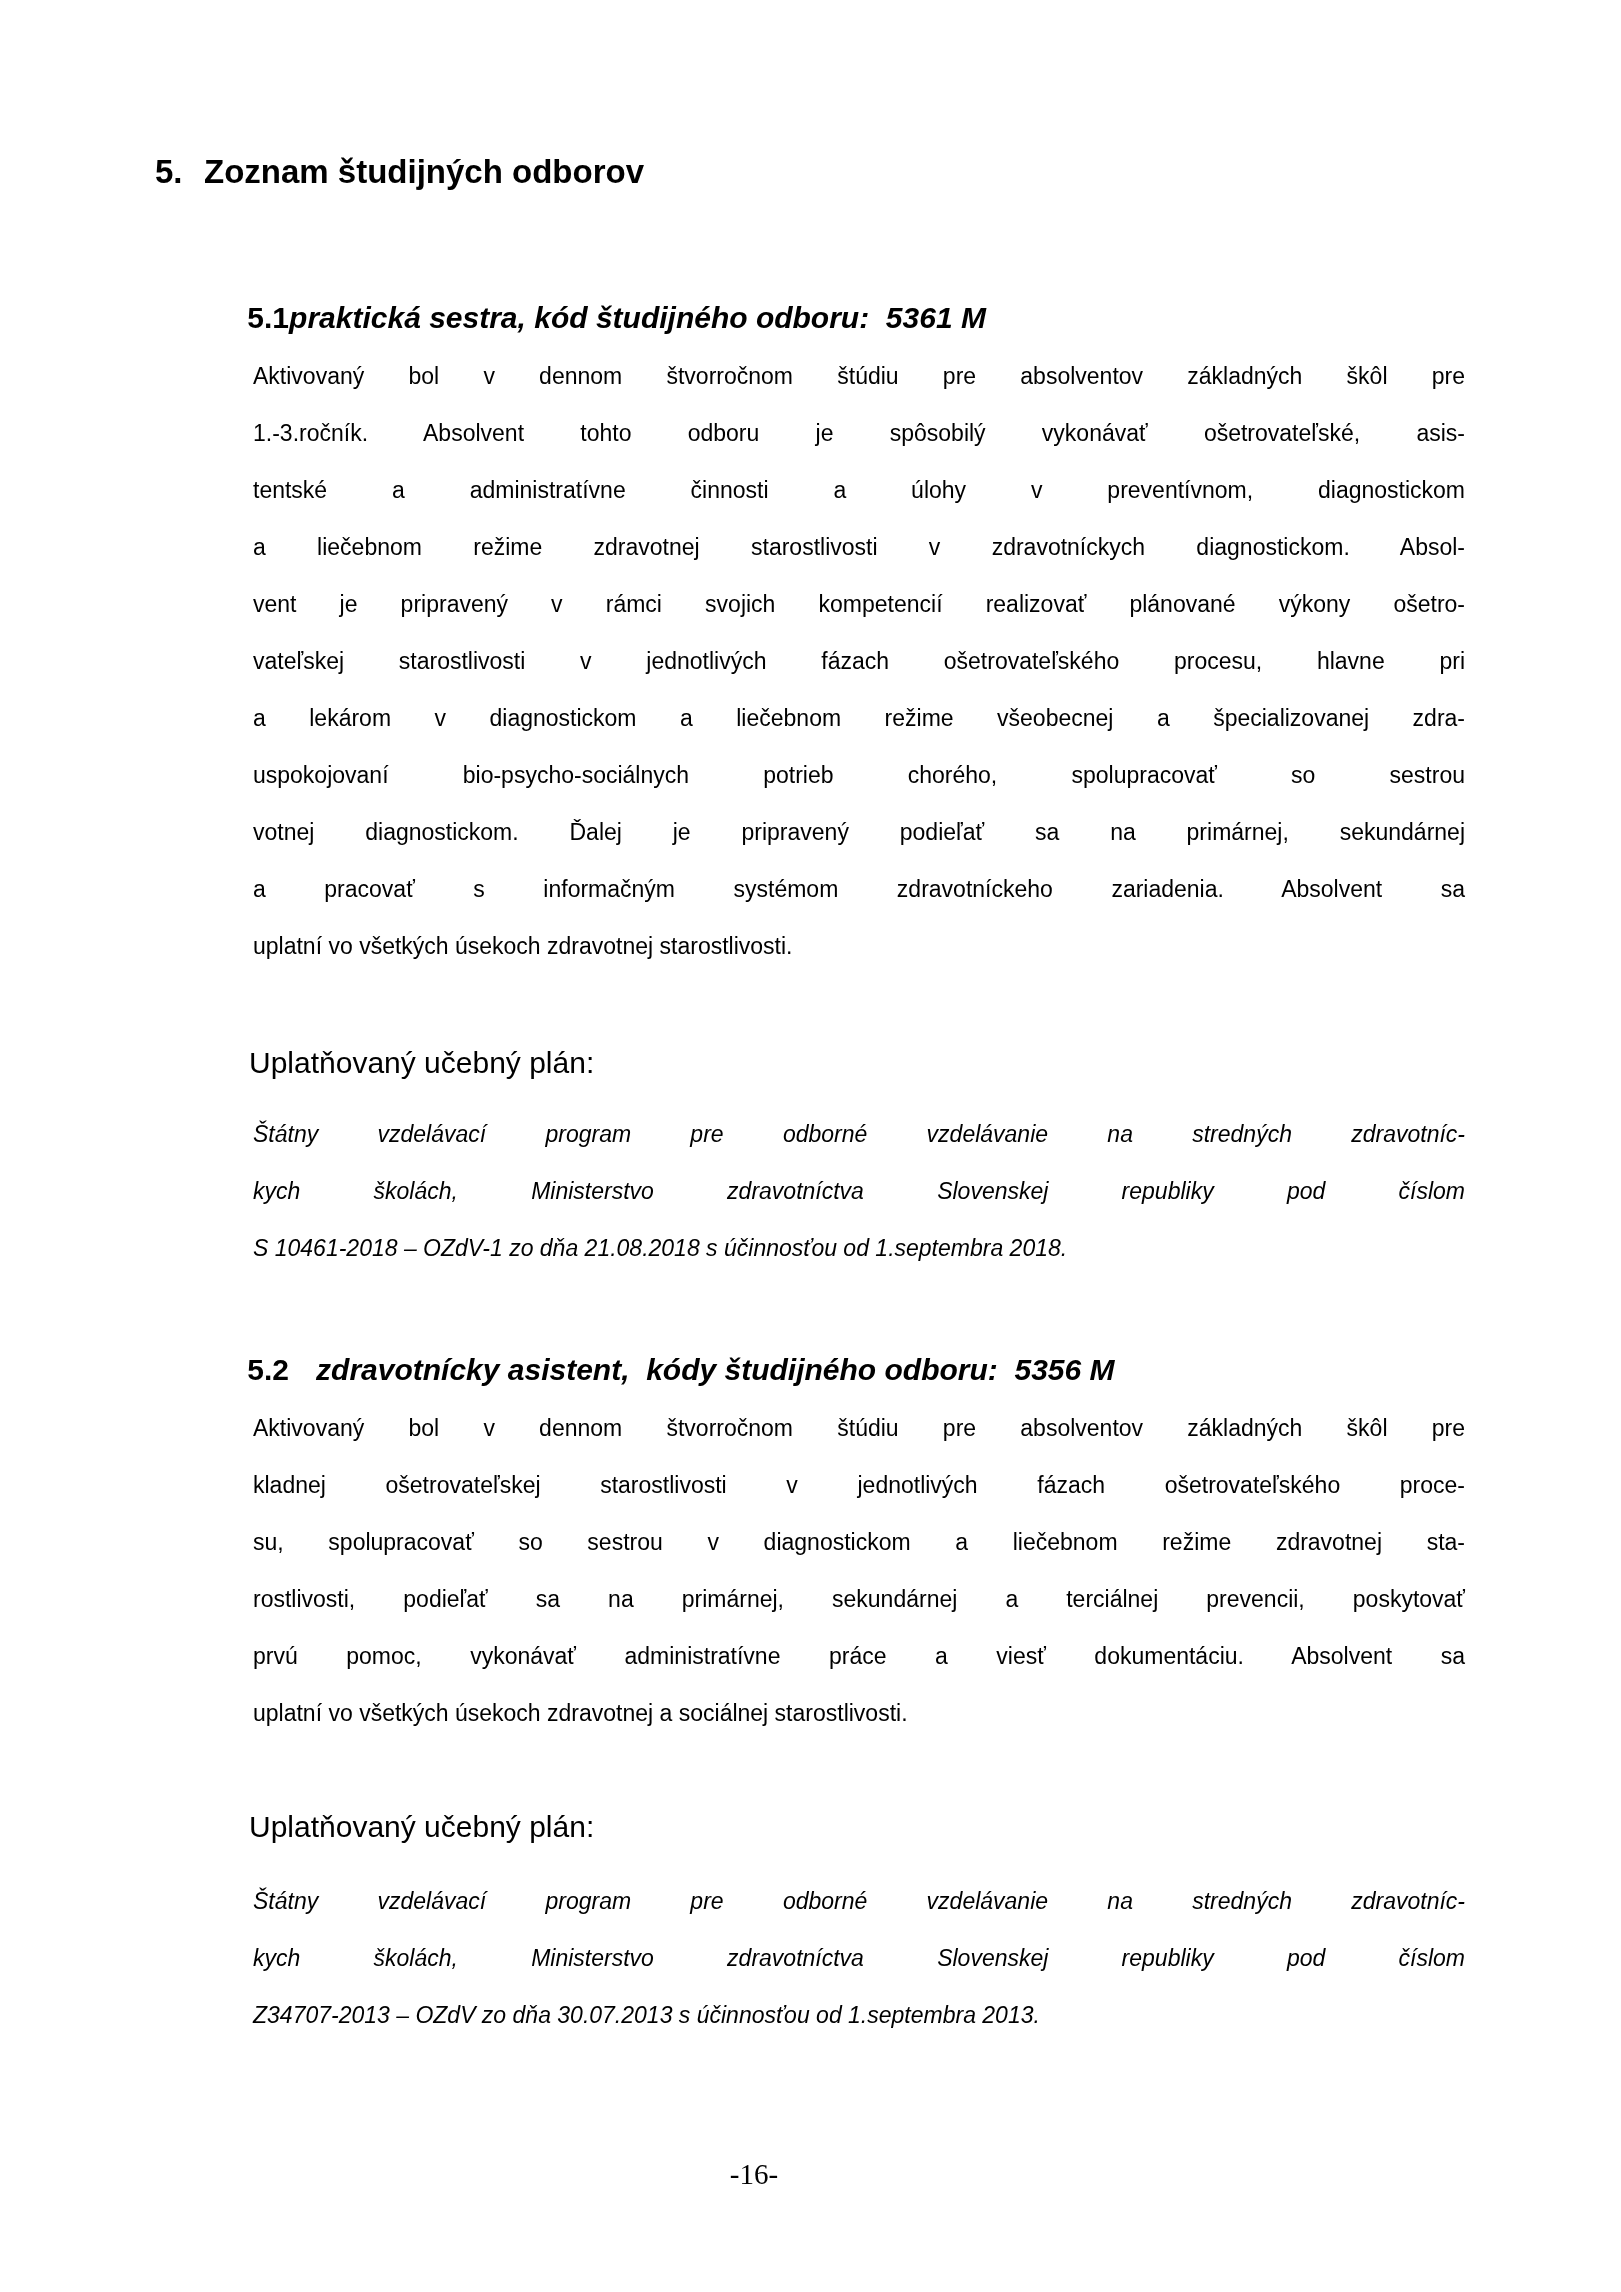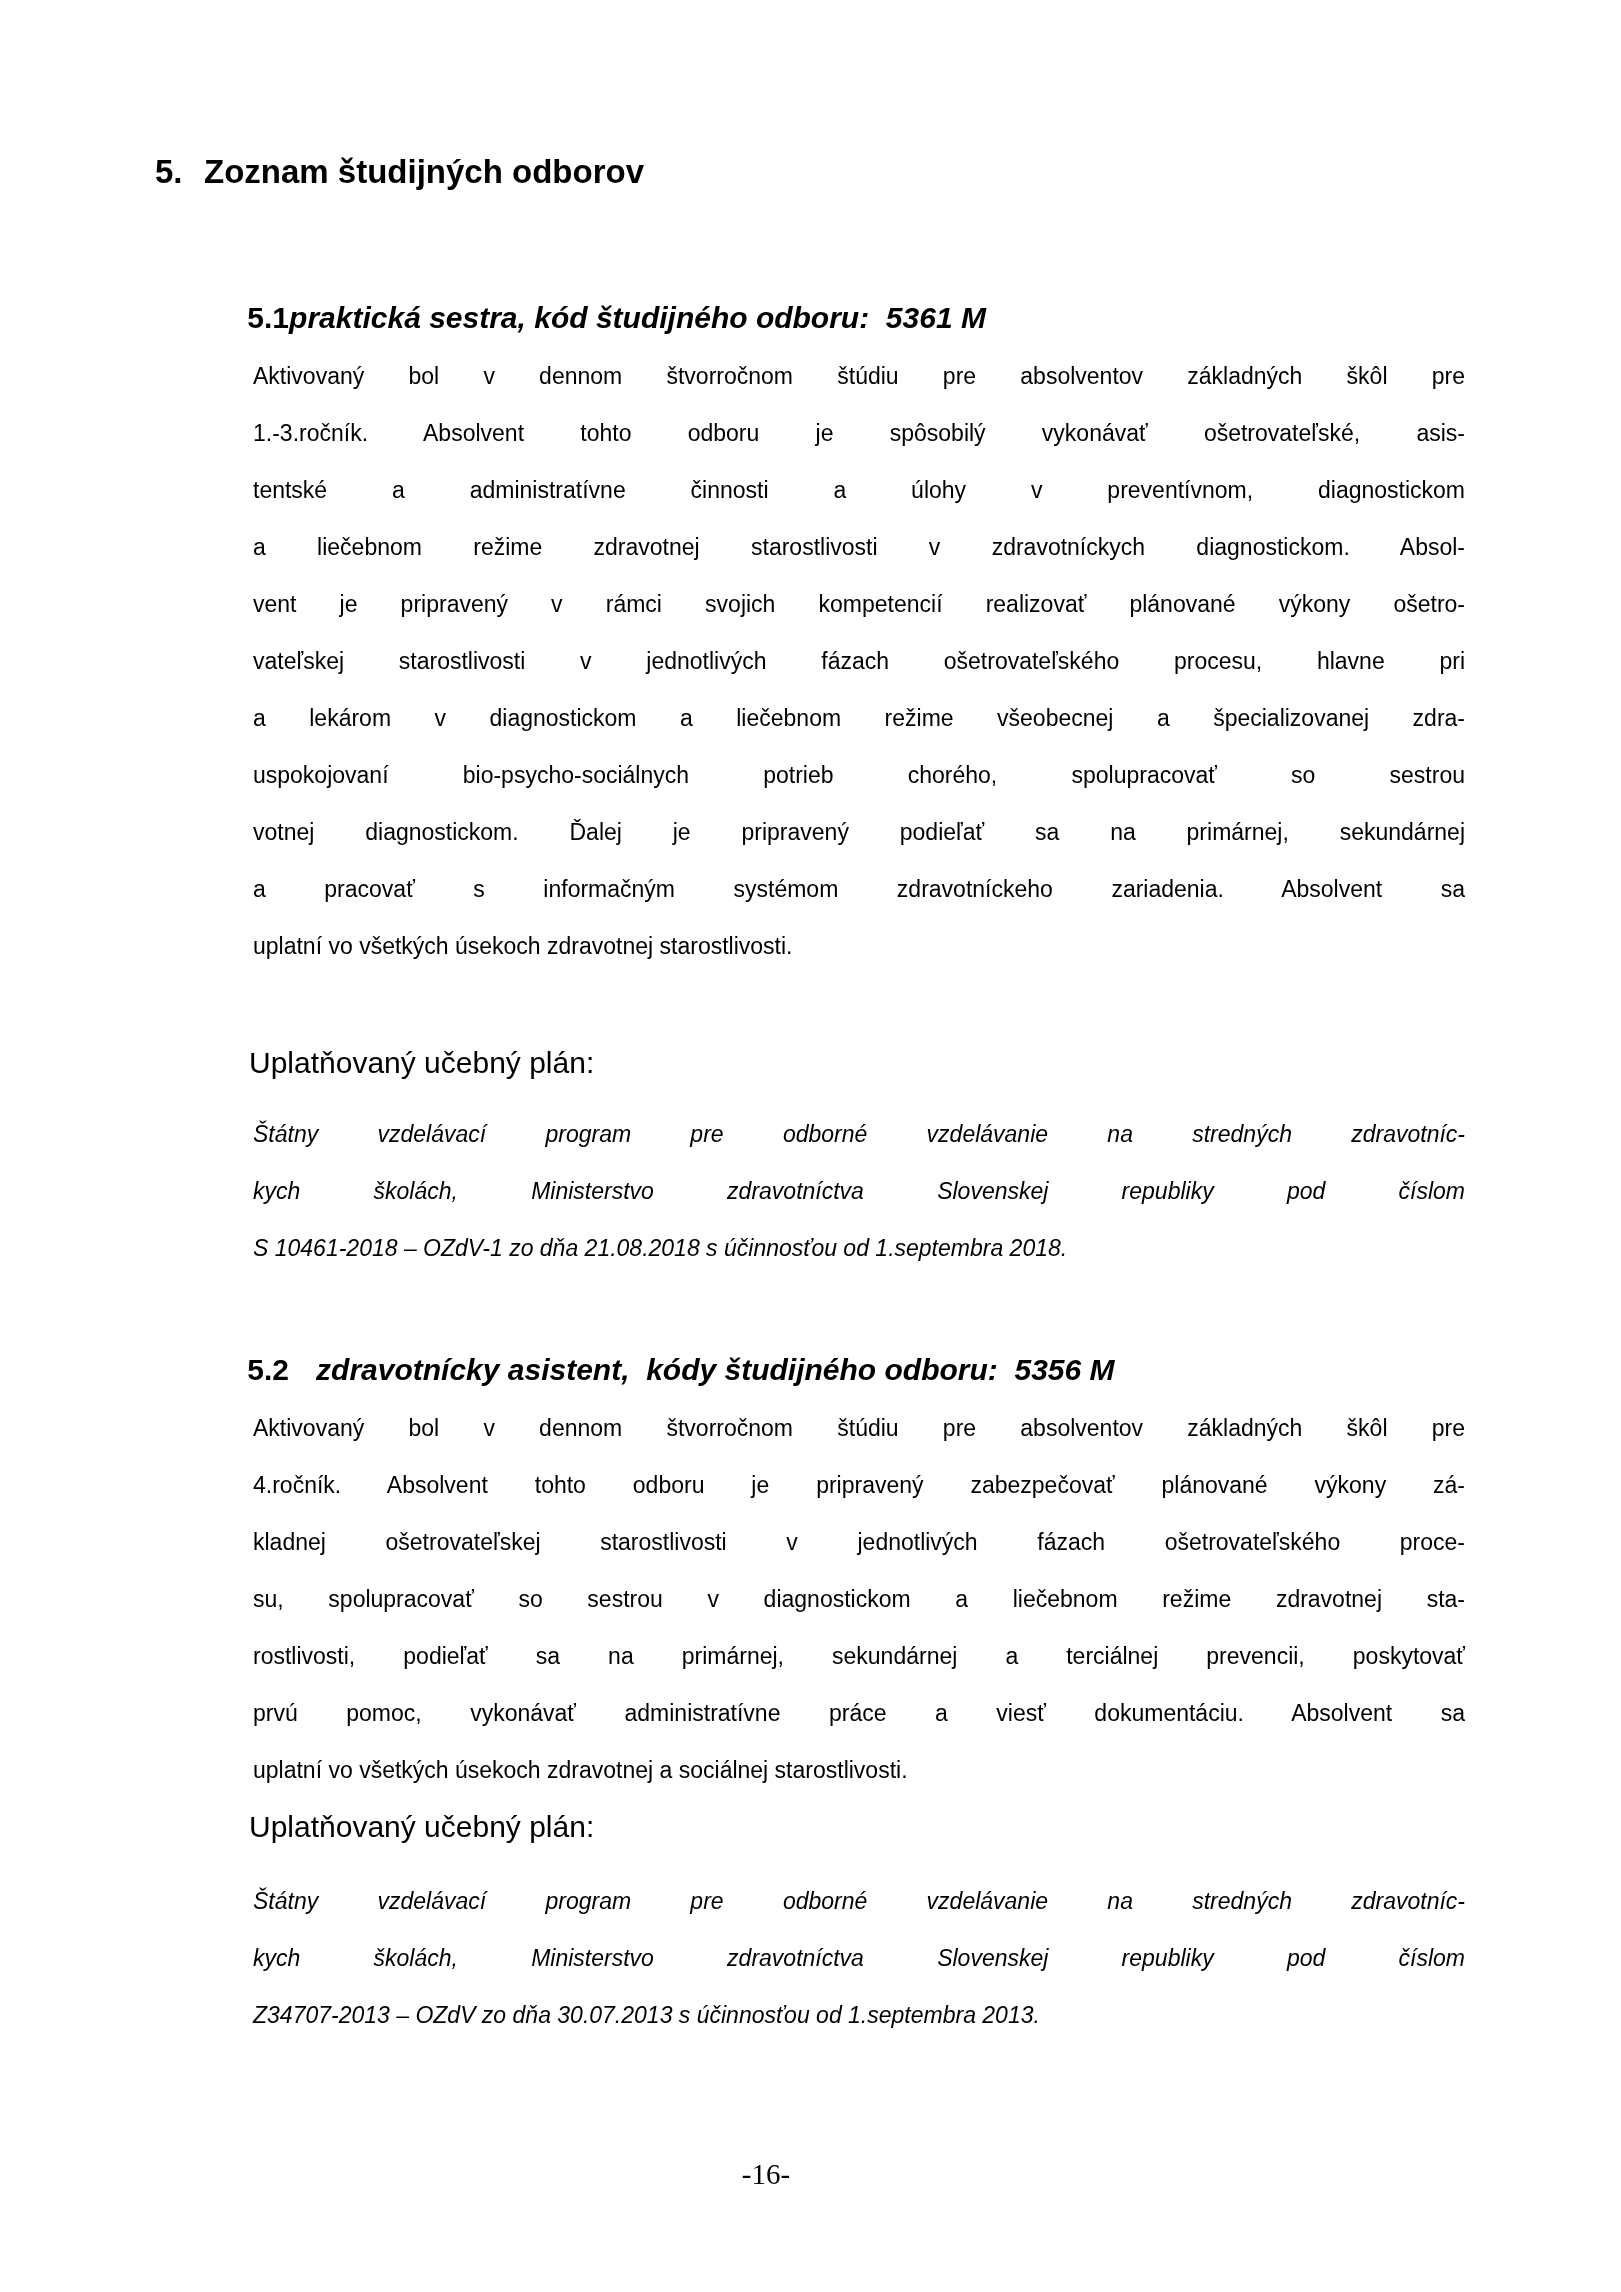--- a/index.html
+++ b/index.html
@@ -54,21 +54,21 @@
   }
   .plan-label {
     left: 249px;
     font-size: 30px;
     line-height: 57px;
   }
   .plan-block { font-style: italic; }
 
   .footer {
     top: 2158px;
-    left: 16px;
+    left: 4px;
     width: 1500px;
     text-align: center;
     font-family: "Liberation Serif", serif;
     font-size: 29px;
   }
 </style>
 </head>
 <body>
 
 <div class="page">
@@ -103,21 +103,20 @@
     <div class="jline">kych školách, Ministerstvo zdravotníctva Slovenskej republiky pod číslom</div>
     <div class="jline end">S 10461-2018 – OZdV-1 zo dňa 21.08.2018 s účinnosťou od 1.septembra 2018.</div>
   </div>
 
   <div class="abs sec-heading" style="top:1319px">
     <span class="sec-num spaced">5.2</span><span class="sec-title">zdravotnícky asistent,  kódy študijného odboru:  5356 M</span>
   </div>
 
   <div class="abs textblock" style="top:1400px">
     <div class="jline">Aktivovaný bol v dennom štvorročnom štúdiu pre absolventov základných škôl pre</div>
-    <div class="jline">4.ročník. Absolvent tohto odboru je pripravený zabezpečovať plánované výkony zá-</div>
     <div class="jline">kladnej ošetrovateľskej starostlivosti v jednotlivých fázach ošetrovateľského proce-</div>
     <div class="jline">su, spolupracovať so sestrou v diagnostickom a liečebnom režime zdravotnej sta-</div>
     <div class="jline">rostlivosti, podieľať sa na primárnej, sekundárnej a terciálnej prevencii, poskytovať</div>
     <div class="jline">prvú pomoc, vykonávať administratívne práce a viesť dokumentáciu. Absolvent sa</div>
     <div class="jline end">uplatní vo všetkých úsekoch zdravotnej a sociálnej starostlivosti.</div>
   </div>
 
   <div class="abs plan-label" style="top:1798px">Uplatňovaný učebný plán:</div>
 
   <div class="abs textblock plan-block" style="top:1873px">

